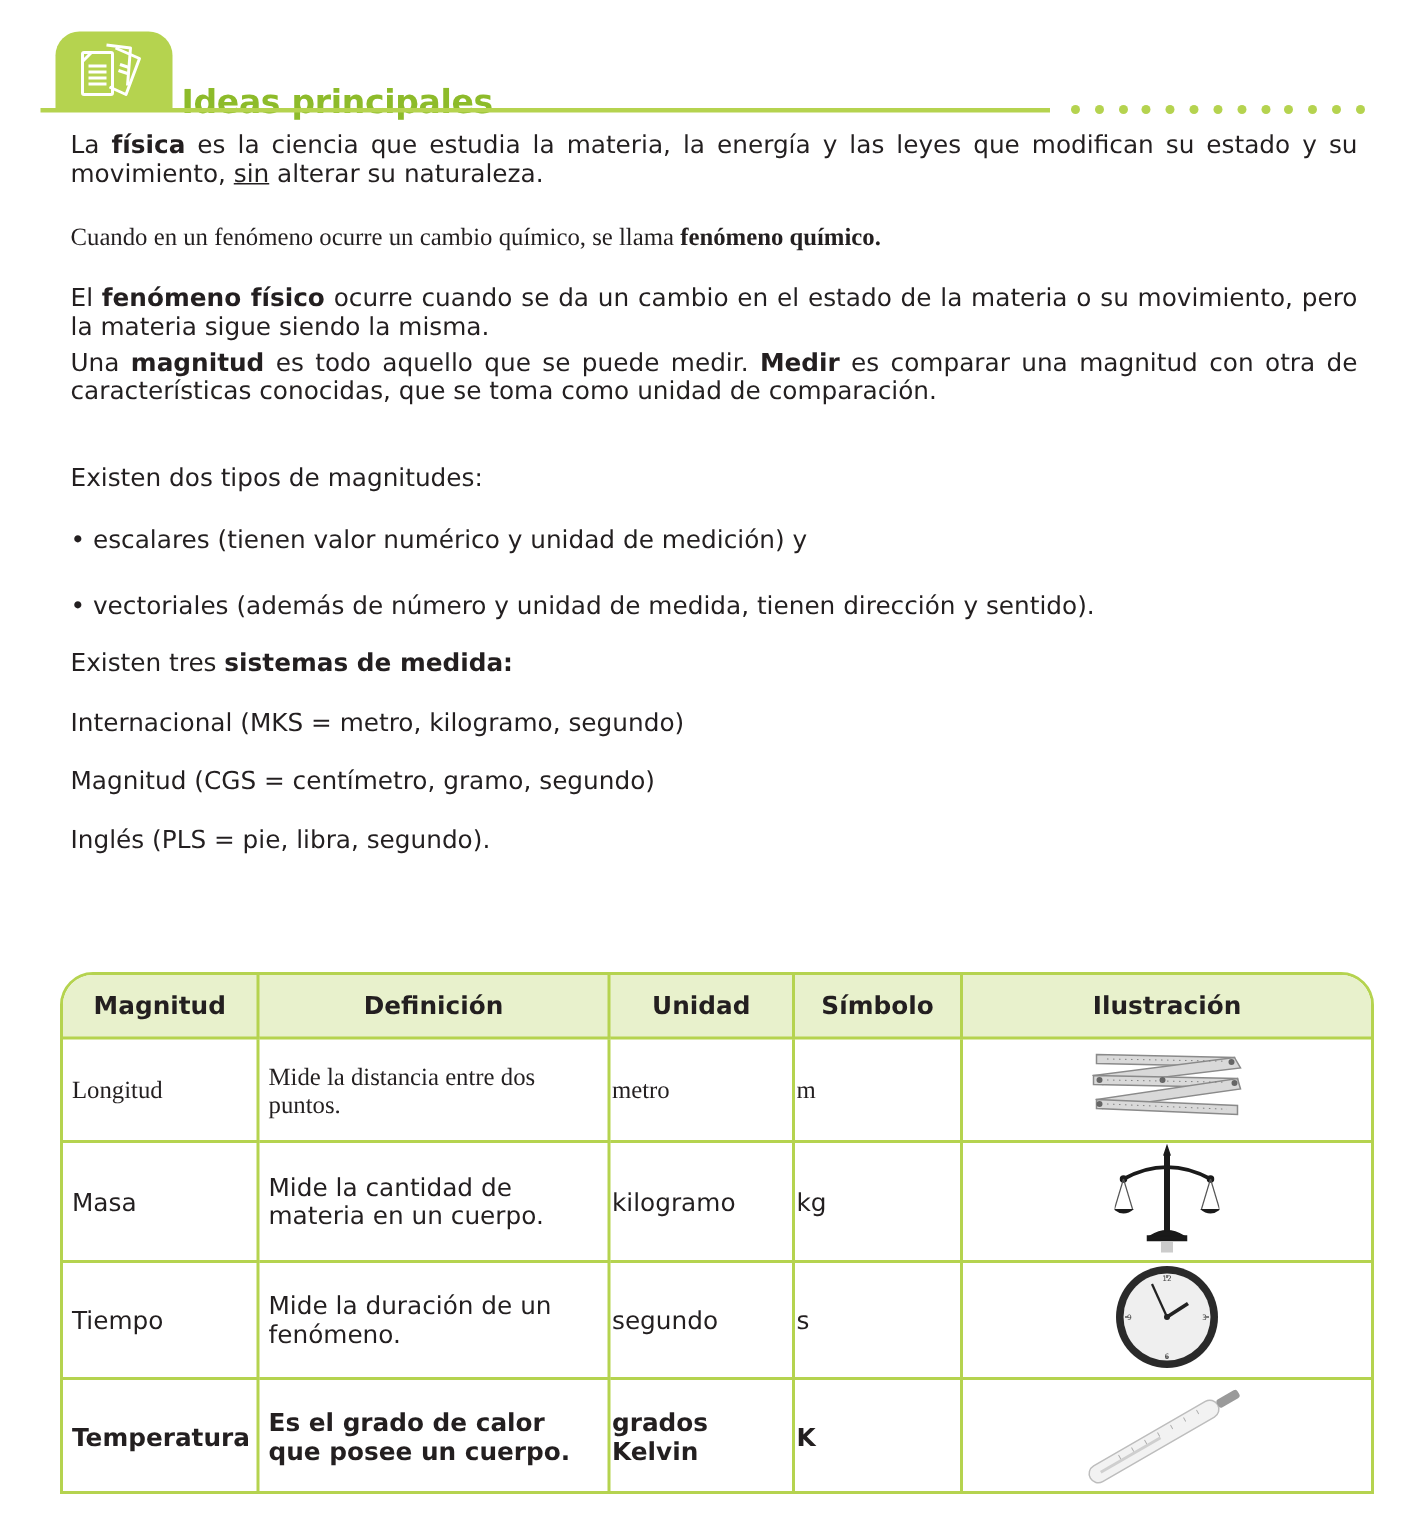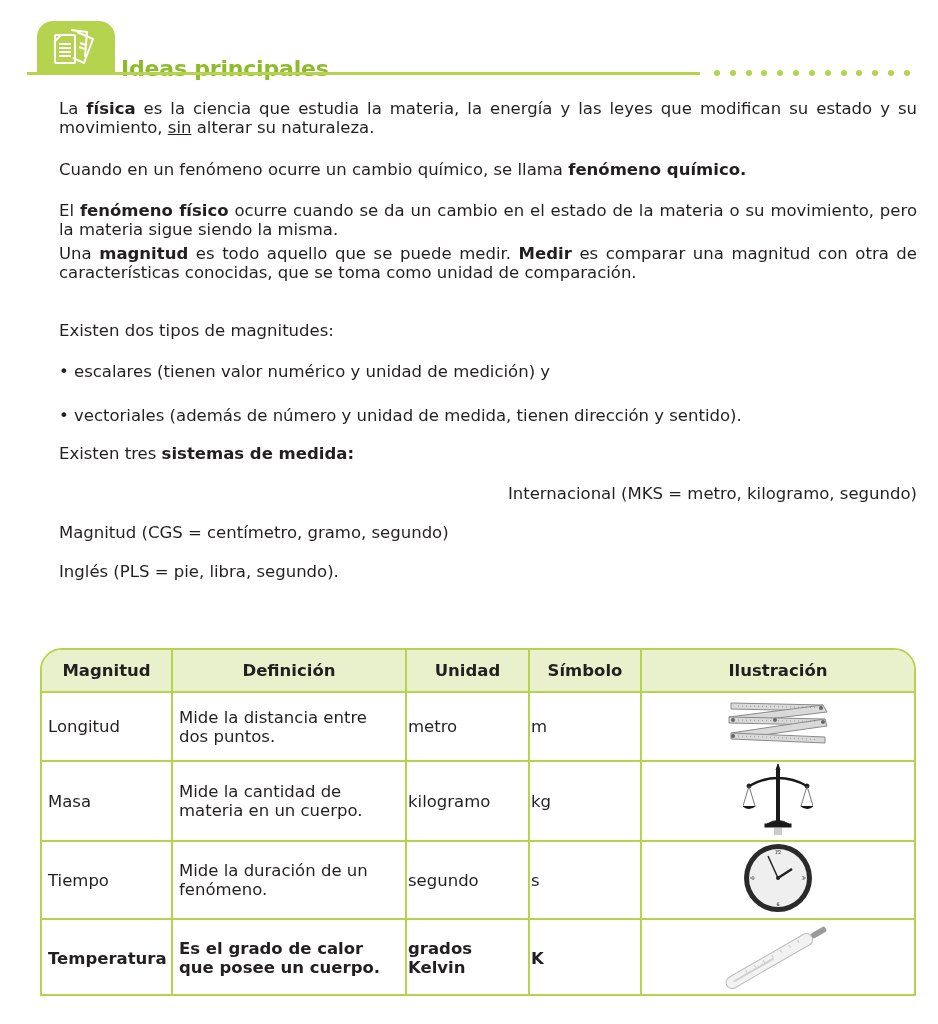--- a/index.html
+++ b/index.html
@@ -9,52 +9,52 @@
                 background: #b5d34f; border-radius: 16px 16px 0 0; }
   .header-tab svg { position: absolute; left: 14px; top: 6px; }
   .header-title { position: absolute; left: 121px; top: 31px; font-size: 22px; font-weight: bold;
                   color: #8dbb2a; letter-spacing: -0.2px; white-space: nowrap; margin-top: 25px; }
   .header-line { position: absolute; left: 27px; top: 72px; width: 673px; height: 3px; background: #b5d34f; }
   .dots { position: absolute; left: 714px; top: 70px; height: 6px; width: 196px; display: flex;
           justify-content: space-between; }
   .dot { width: 6px; height: 6px; border-radius: 50%; background: #b5d34f; }
 
   .content { position: absolute; left: 47px; top: 87px; width: 858px; font-size: 16.5px; line-height: 19px; color: #231f20; }
-  .content p { margin: 12px; }
+  .content p { margin: 0; }
   .justify { text-align: justify; text-align-last: left; }
   .p1 { position: absolute; top: 0; }
-  .p2 { position: absolute; top: 61px; }
+  .p2 { position: absolute; top: 61px; font-family: Liberation Serif, serif; }
   .p3 { position: absolute; top: 102px; }
   .p4 { position: absolute; top: 145px; }
   .p5 { position: absolute; top: 222px; }
   .p6 { position: absolute; top: 263px; }
   .p7 { position: absolute; top: 307px; }
   .p8 { position: absolute; top: 345px; }
-  .p9 { position: absolute; top: 385px; text-align: right; }
+  .p9 { position: absolute; top: 385px; }
   .p10 { position: absolute; top: 424px; }
   .p11 { position: absolute; top: 463px; }
   .abs { left: 0; width: 858px; }
   b { font-weight: bold; }
   u { text-decoration: underline; }
 
   .table-wrap { position: absolute; left: 40px; top: 648px; width: 876px; height: 348px;
                 border: 2px solid #b5d34f; border-radius: 22px 22px 0 0; box-sizing: border-box; overflow: hidden; }
   table { border-collapse: collapse; width: 100%; height: 100%; table-layout: fixed; }
   th, td { border: 2px solid #b5d34f; font-size: 16.5px; color: #231f20; }
   tr:first-child th { border-top: none; }
   th:first-child, td:first-child { border-left: none; }
   th:last-child, td:last-child { border-right: none; }
   tr:last-child td { border-bottom: none; font-weight: bold; }
   th { background: #e8f1cc; font-weight: bold; height: 39px; text-align: center; }
   td { line-height: 19px; }
   td.left { text-align: left; padding-left: 6px; }
   td.def { text-align: left; padding-left: 6px; padding-right: 22px; }
   td.center { }
   td.illus { text-align: center; padding: 0; }
-  .r1 { height: 69px; } .r2 { height: 78px; } .r3 { height: 78px; } .r4 { height: 76px; }
+  .r1 { height: 69px; font-family: Liberation Serif, serif; } .r2 { height: 78px; } .r3 { height: 78px; } .r4 { height: 76px; }
 </style>
 </head>
 <body>
 
 <div class="header-tab">
   <svg width="52" height="42" viewBox="0 0 52 42">
     <g fill="none" stroke="#ffffff" stroke-width="2" stroke-linejoin="round">
       <path d="M26 5 L42 12 L33 36 L22 31"></path>
       <path d="M20 3 L36 5 L34 30"></path>
       <rect x="4" y="8" width="20" height="28" rx="1"></rect>

